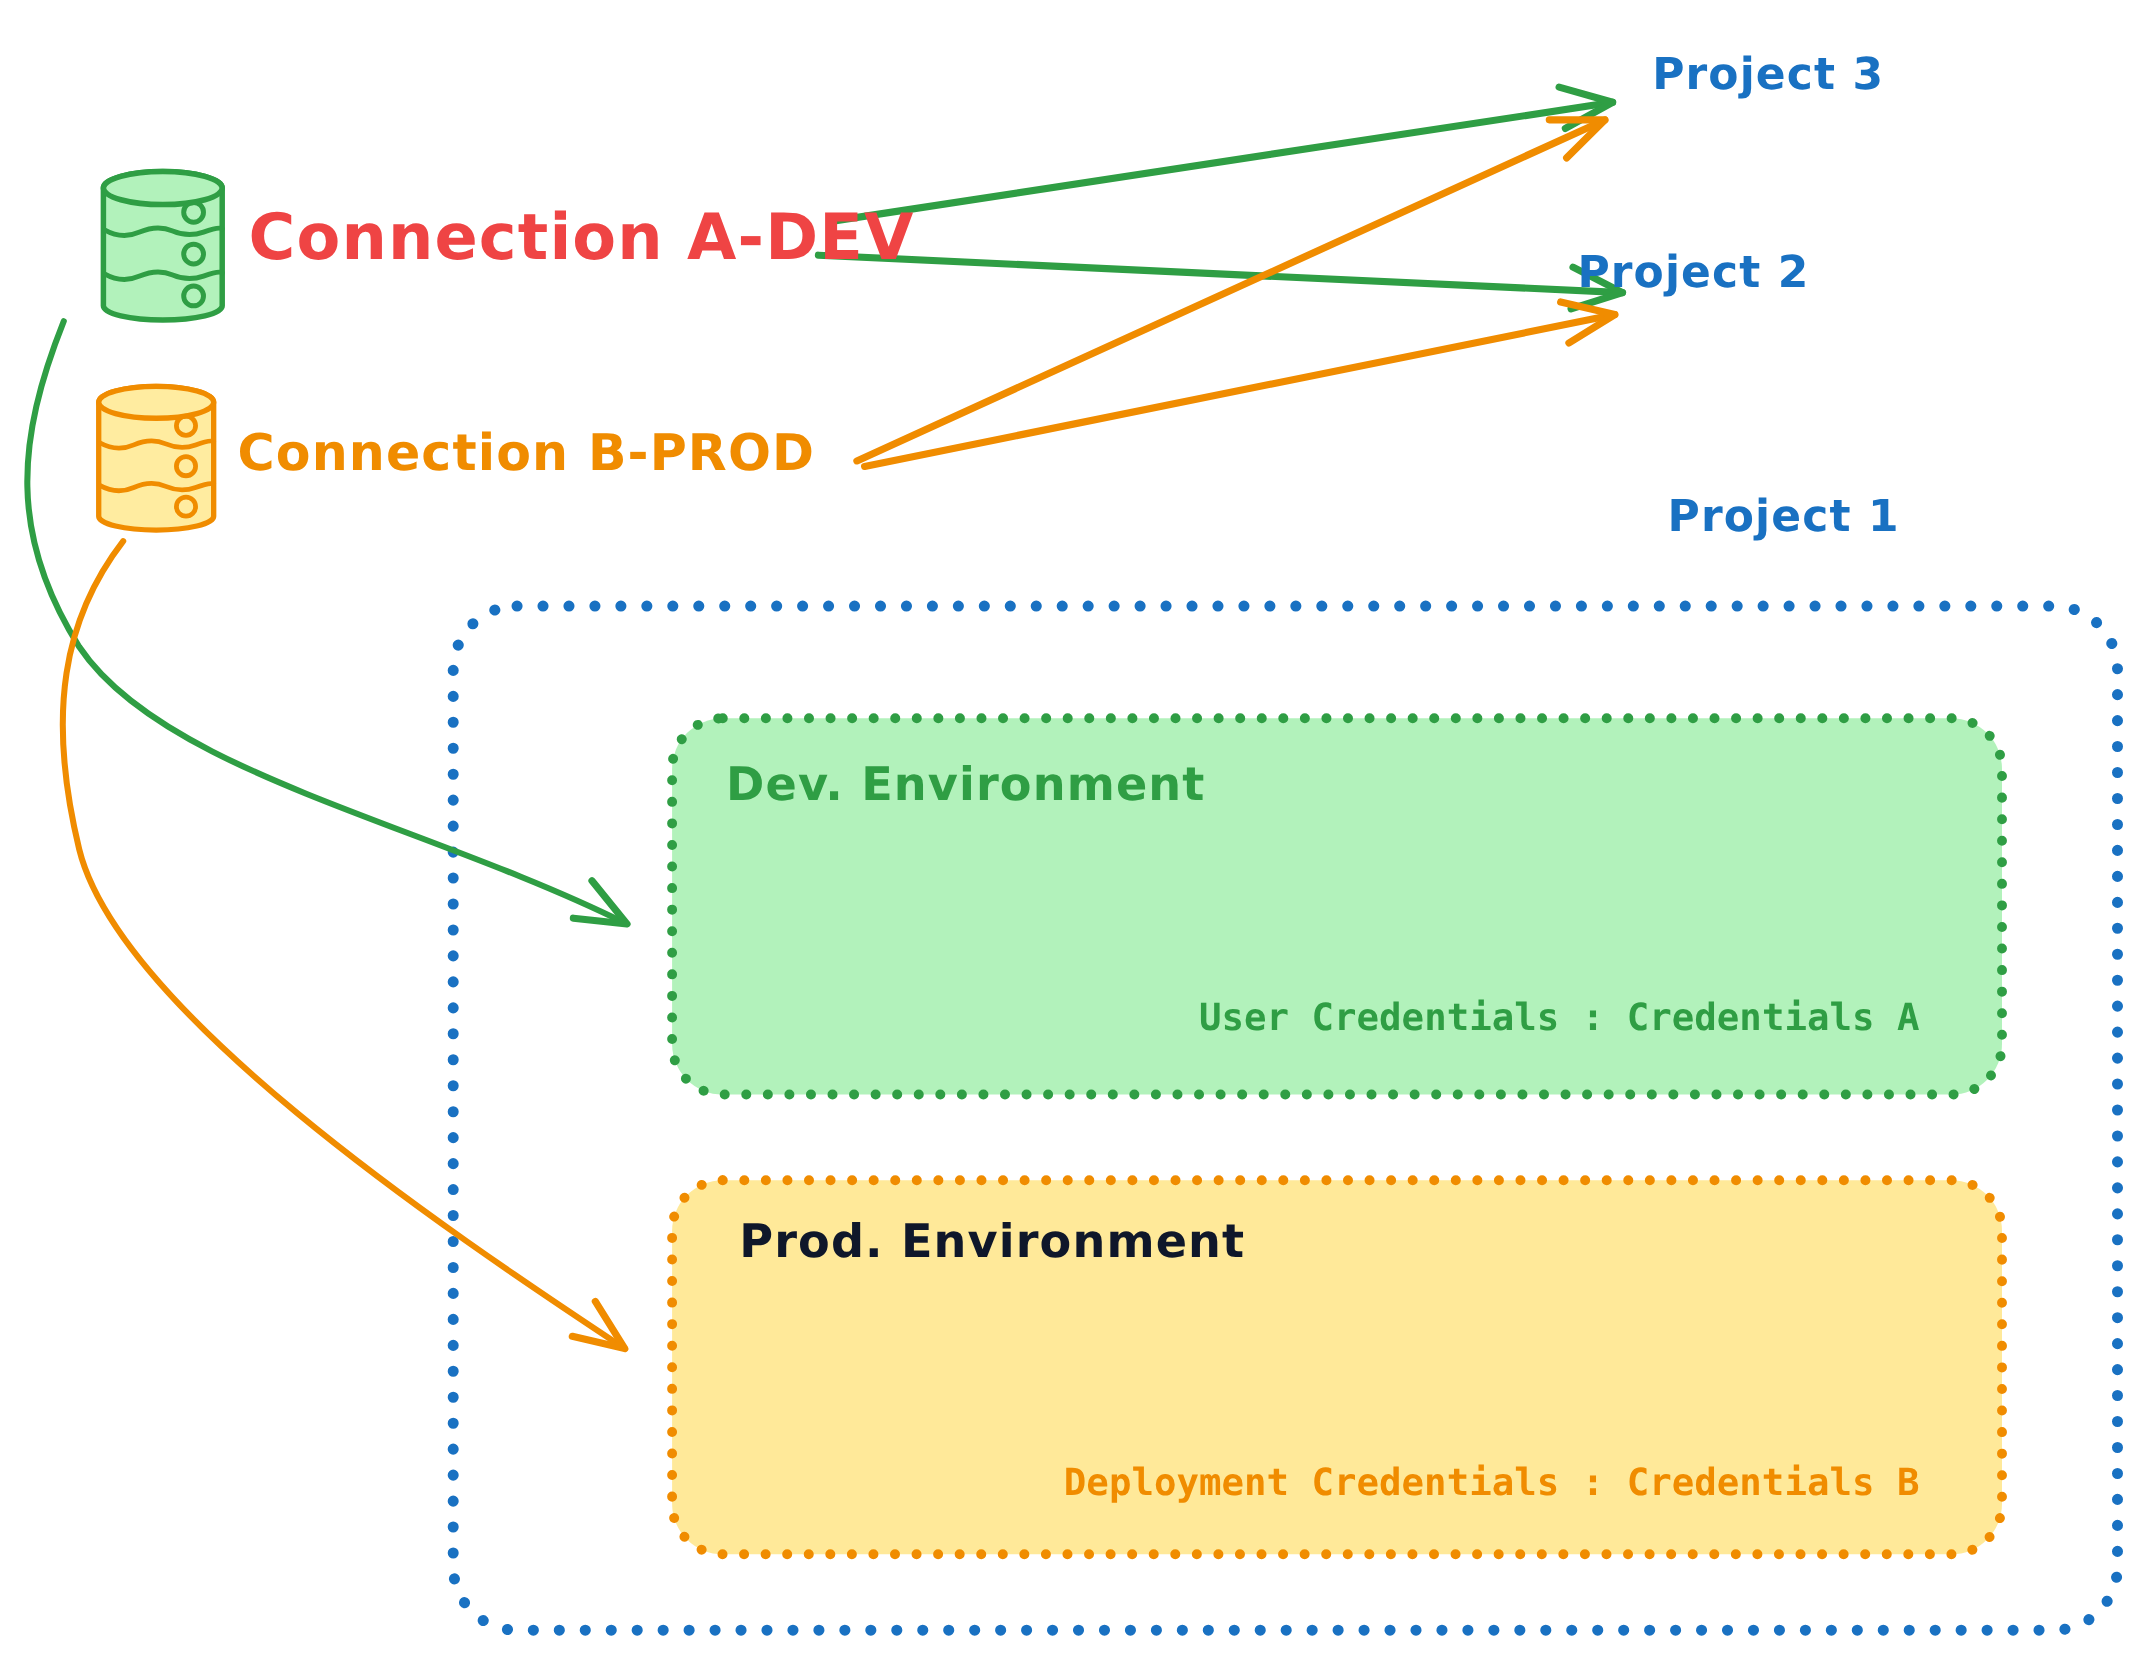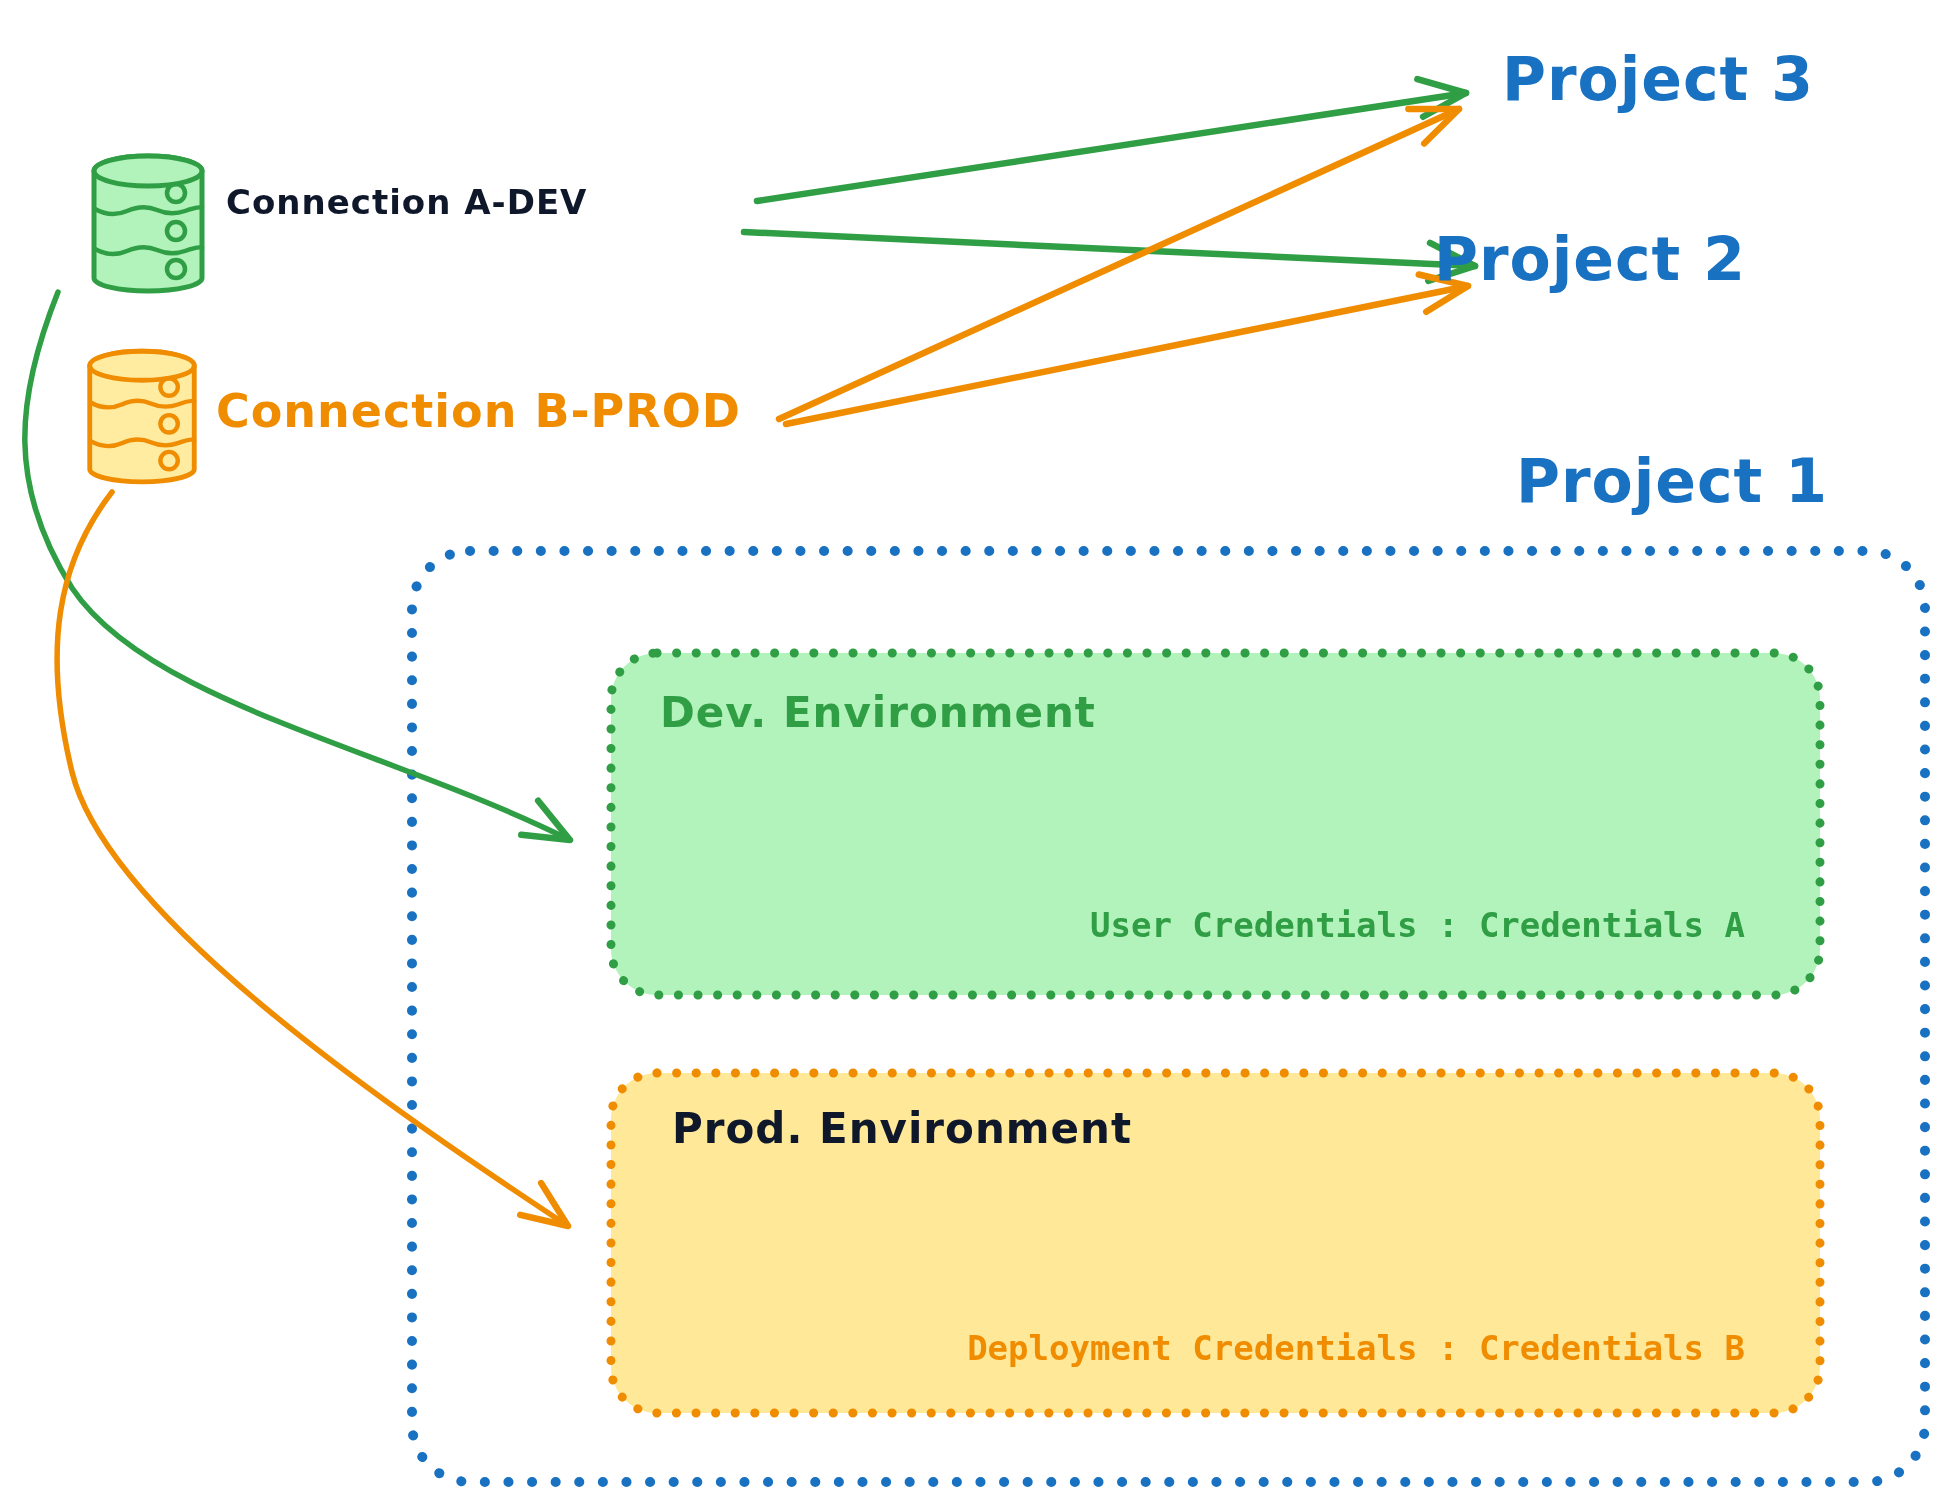--- a/index.html
+++ b/index.html
@@ -21,23 +21,23 @@
     top: 0;
   }
   .txt {
     position: absolute;
     white-space: nowrap;
     font-weight: 700;
     letter-spacing: 1px;
     line-height: 1.1;
   }
   .title   { left: 64px;  top: 24px;  font-size: 54px; color: #1e1e1e; }
-  .conn-a  { left: 226px; top: 184px; font-size: 34px; color: #0f172a; }
+  .conn-a  { left: 226px; top: 184px; font-size: 58px; color: #ef4444; }
   .conn-b  { left: 216px; top: 386px; font-size: 46px; color: #f08c00; }
-  .proj    { color: #1971c2; font-size: 60px; }
+  .proj    { color: #1971c2; font-size: 40px; }
   .proj-3  { left: 1502px; top: 46px; }
   .proj-2  { left: 1434px; top: 226px; }
   .proj-1  { left: 1516px; top: 448px; }
   .env-label { font-size: 42px; }
   .env-dev   { left: 660px; top: 690px;  color: #2f9e44; }
   .env-prod  { left: 672px; top: 1106px; color: #0f172a; }
   .creds {
     position: absolute;
     left: 630px;
     width: 1115px;

